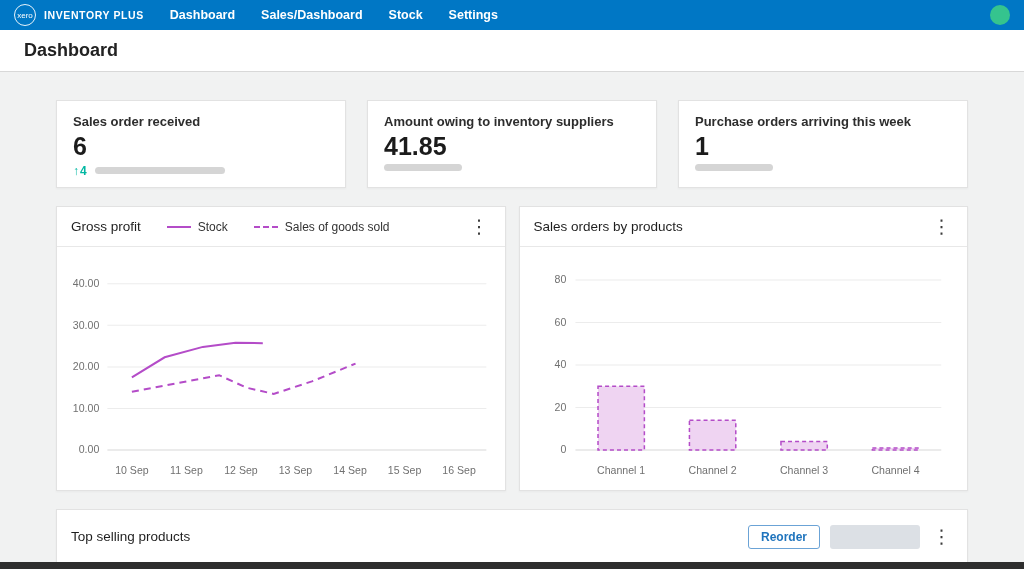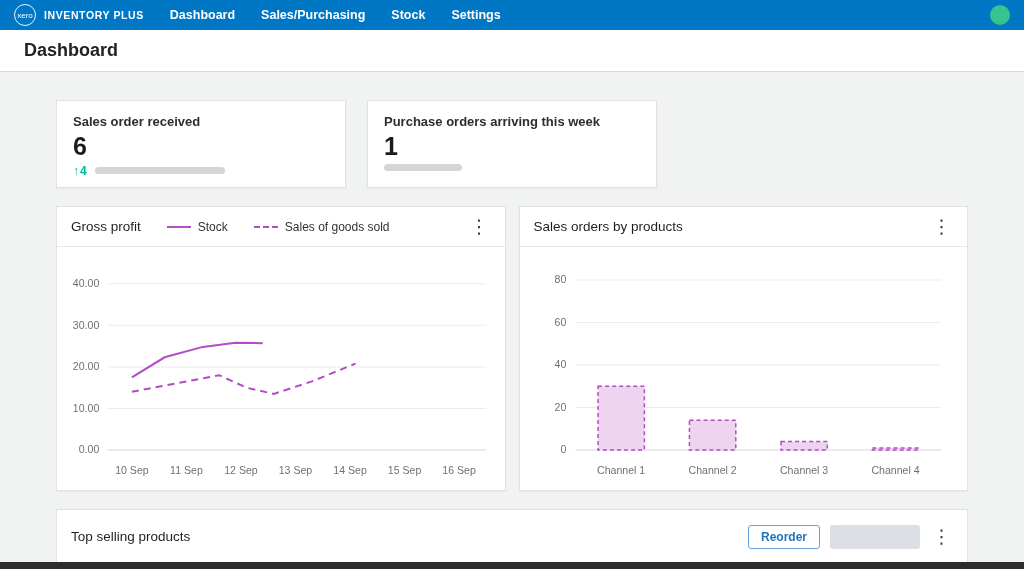--- a/index.html
+++ b/index.html
@@ -62,21 +62,21 @@
 </head>
 <body>
 
 <div class="topnav">
   <div class="logo">
     <span>xero</span>
   </div>
   <div class="brand">INVENTORY PLUS</div>
   <nav>
     <a>Dashboard</a>
-    <a>Sales/Purchasing</a>
+    <a>Sales/Dashboard</a>
     <a>Stock</a>
     <a>Settings</a>
   </nav>
   <div class="avatar"></div>
 </div>
 
 <div class="page-header">
   <h1>Dashboard</h1>
 </div>
 
@@ -85,20 +85,27 @@
   <div class="kpi-row">
     <div class="card kpi">
       <div class="kpi-title">Sales order received</div>
       <div class="kpi-value">6</div>
       <div class="kpi-foot">
         <span class="delta">
           <span>↑</span>
           <span>4</span>
         </span>
         <div class="spark long"></div>
+      </div>
+    </div>
+    <div class="card kpi">
+      <div class="kpi-title">Amount owing to inventory suppliers</div>
+      <div class="kpi-value">41.85</div>
+      <div class="kpi-foot">
+        <div class="spark short"></div>
       </div>
     </div>
     <div class="card kpi">
       <div class="kpi-title">Purchase orders arriving this week</div>
       <div class="kpi-value">1</div>
       <div class="kpi-foot">
         <div class="spark short"></div>
       </div>
     </div>
   </div>

